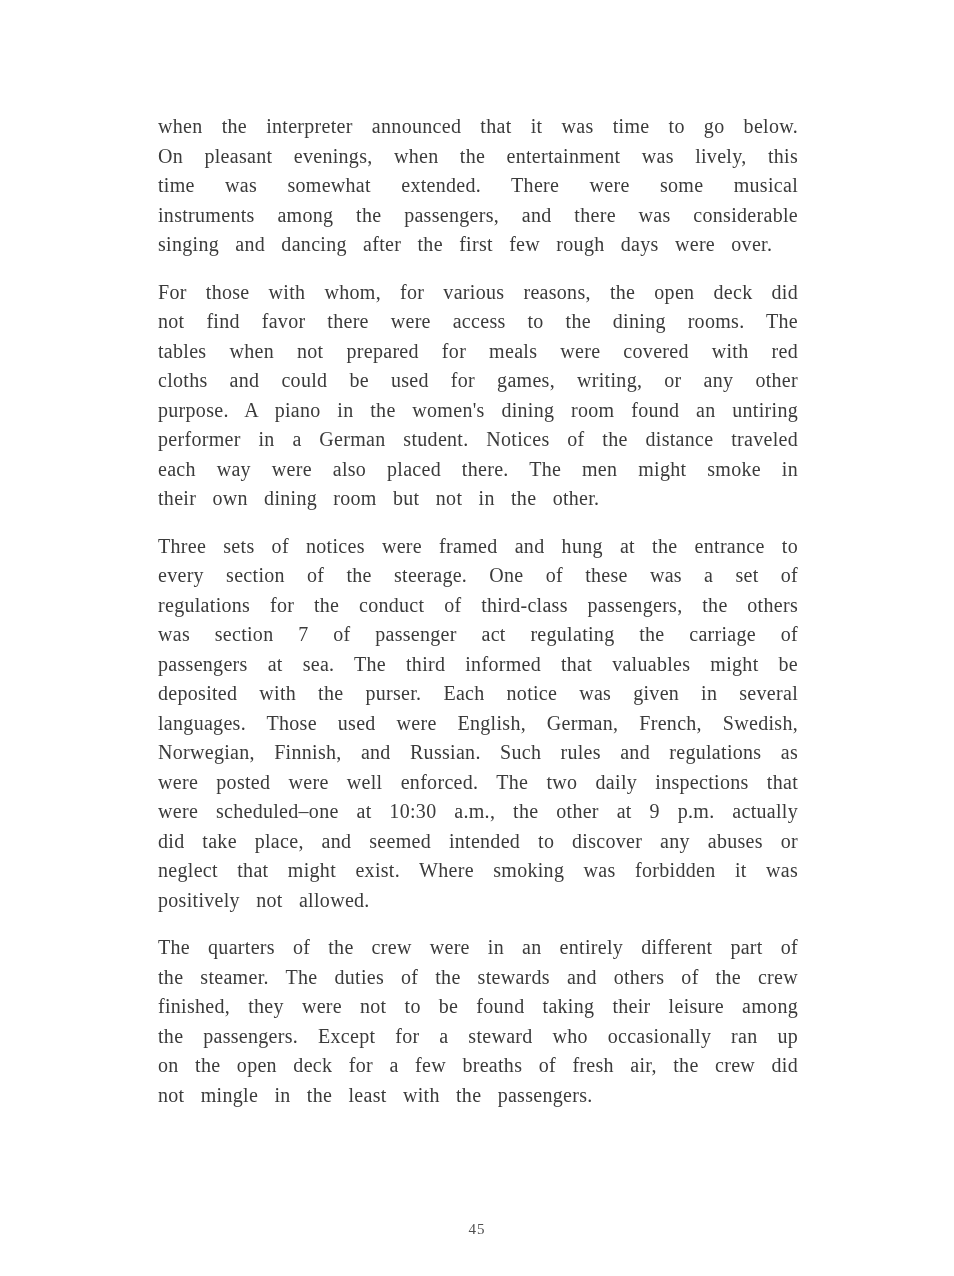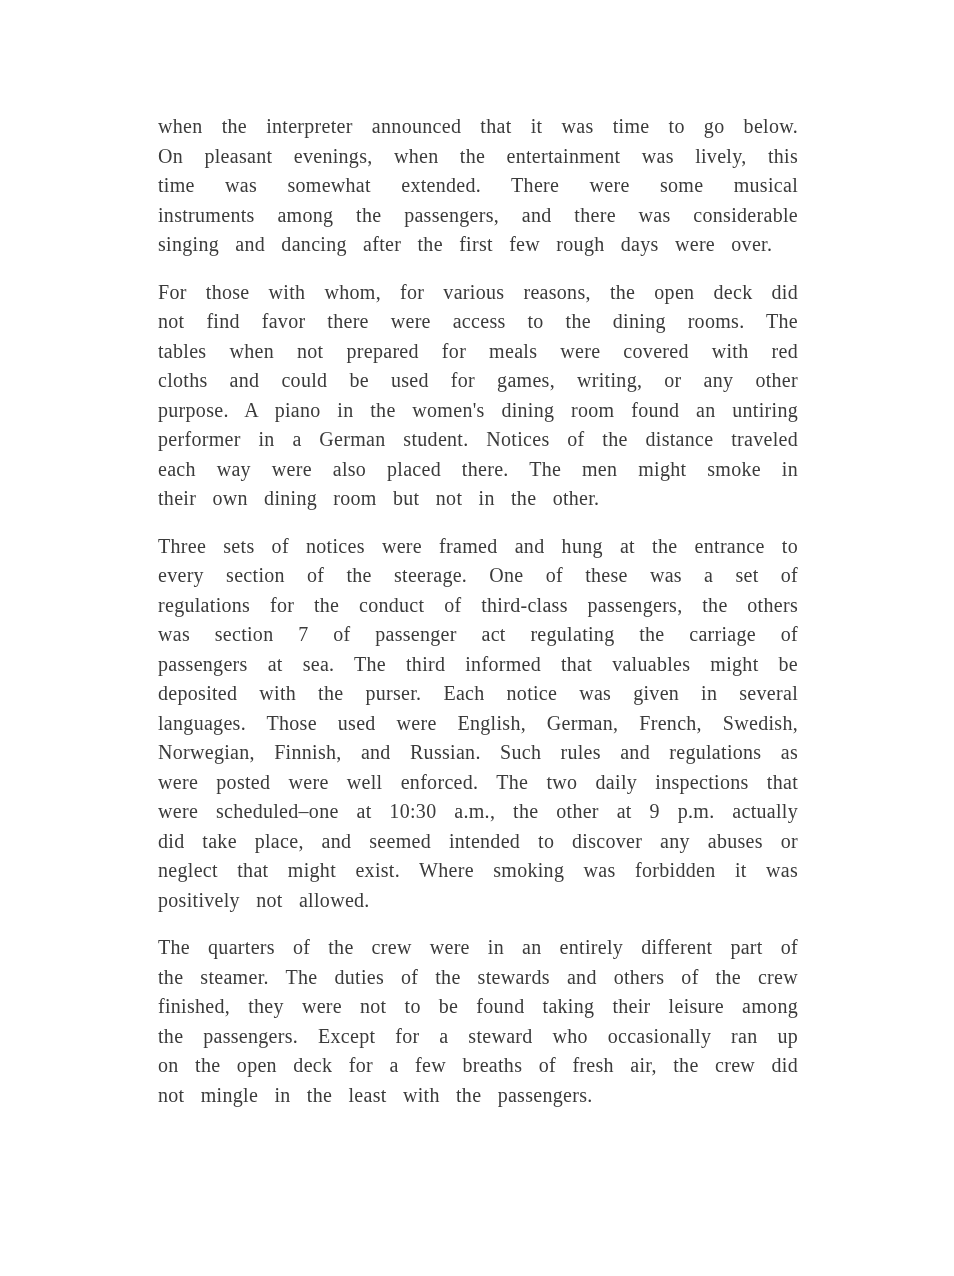--- a/index.html
+++ b/index.html
@@ -47,13 +47,16 @@
 </head>
 <body>
 
 <div class="page">
   <div class="text-block">
     <p>when the interpreter announced that it was time to go below. On pleasant evenings, when the entertainment was lively, this time was somewhat extended. There were some musical instruments among the passengers, and there was considerable singing and dancing after the first few rough days were over.</p>
     <p>For those with whom, for various reasons, the open deck did not find favor there were access to the dining rooms. The tables when not prepared for meals were covered with red cloths and could be used for games, writing, or any other purpose. A piano in the women's dining room found an untiring performer in a German student. Notices of the distance traveled each way were also placed there. The men might smoke in their own dining room but not in the other.</p>
     <p>Three sets of notices were framed and hung at the entrance to every section of the steerage. One of these was a set of regulations for the conduct of third-class passengers, the others was section 7 of passenger act regulating the carriage of passengers at sea. The third informed that valuables might be deposited with the purser. Each notice was given in several languages. Those used were English, German, French, Swedish, Norwegian, Finnish, and Russian. Such rules and regulations as were posted were well enforced. The two daily inspections that were scheduled–one at 10:30 a.m., the other at 9 p.m. actually did take place, and seemed intended to discover any abuses or neglect that might exist. Where smoking was forbidden it was positively not allowed.</p>
     <p>The quarters of the crew were in an entirely different part of the steamer. The duties of the stewards and others of the crew finished, they were not to be found taking their leisure among the passengers. Except for a steward who occasionally ran up on the open deck for a few breaths of fresh air, the crew did not mingle in the least with the passengers.</p>
   </div>
+  <div class="page-footer">
+    <span class="page-number">45</span>
+  </div>
 </div>
 
 </body></html>

